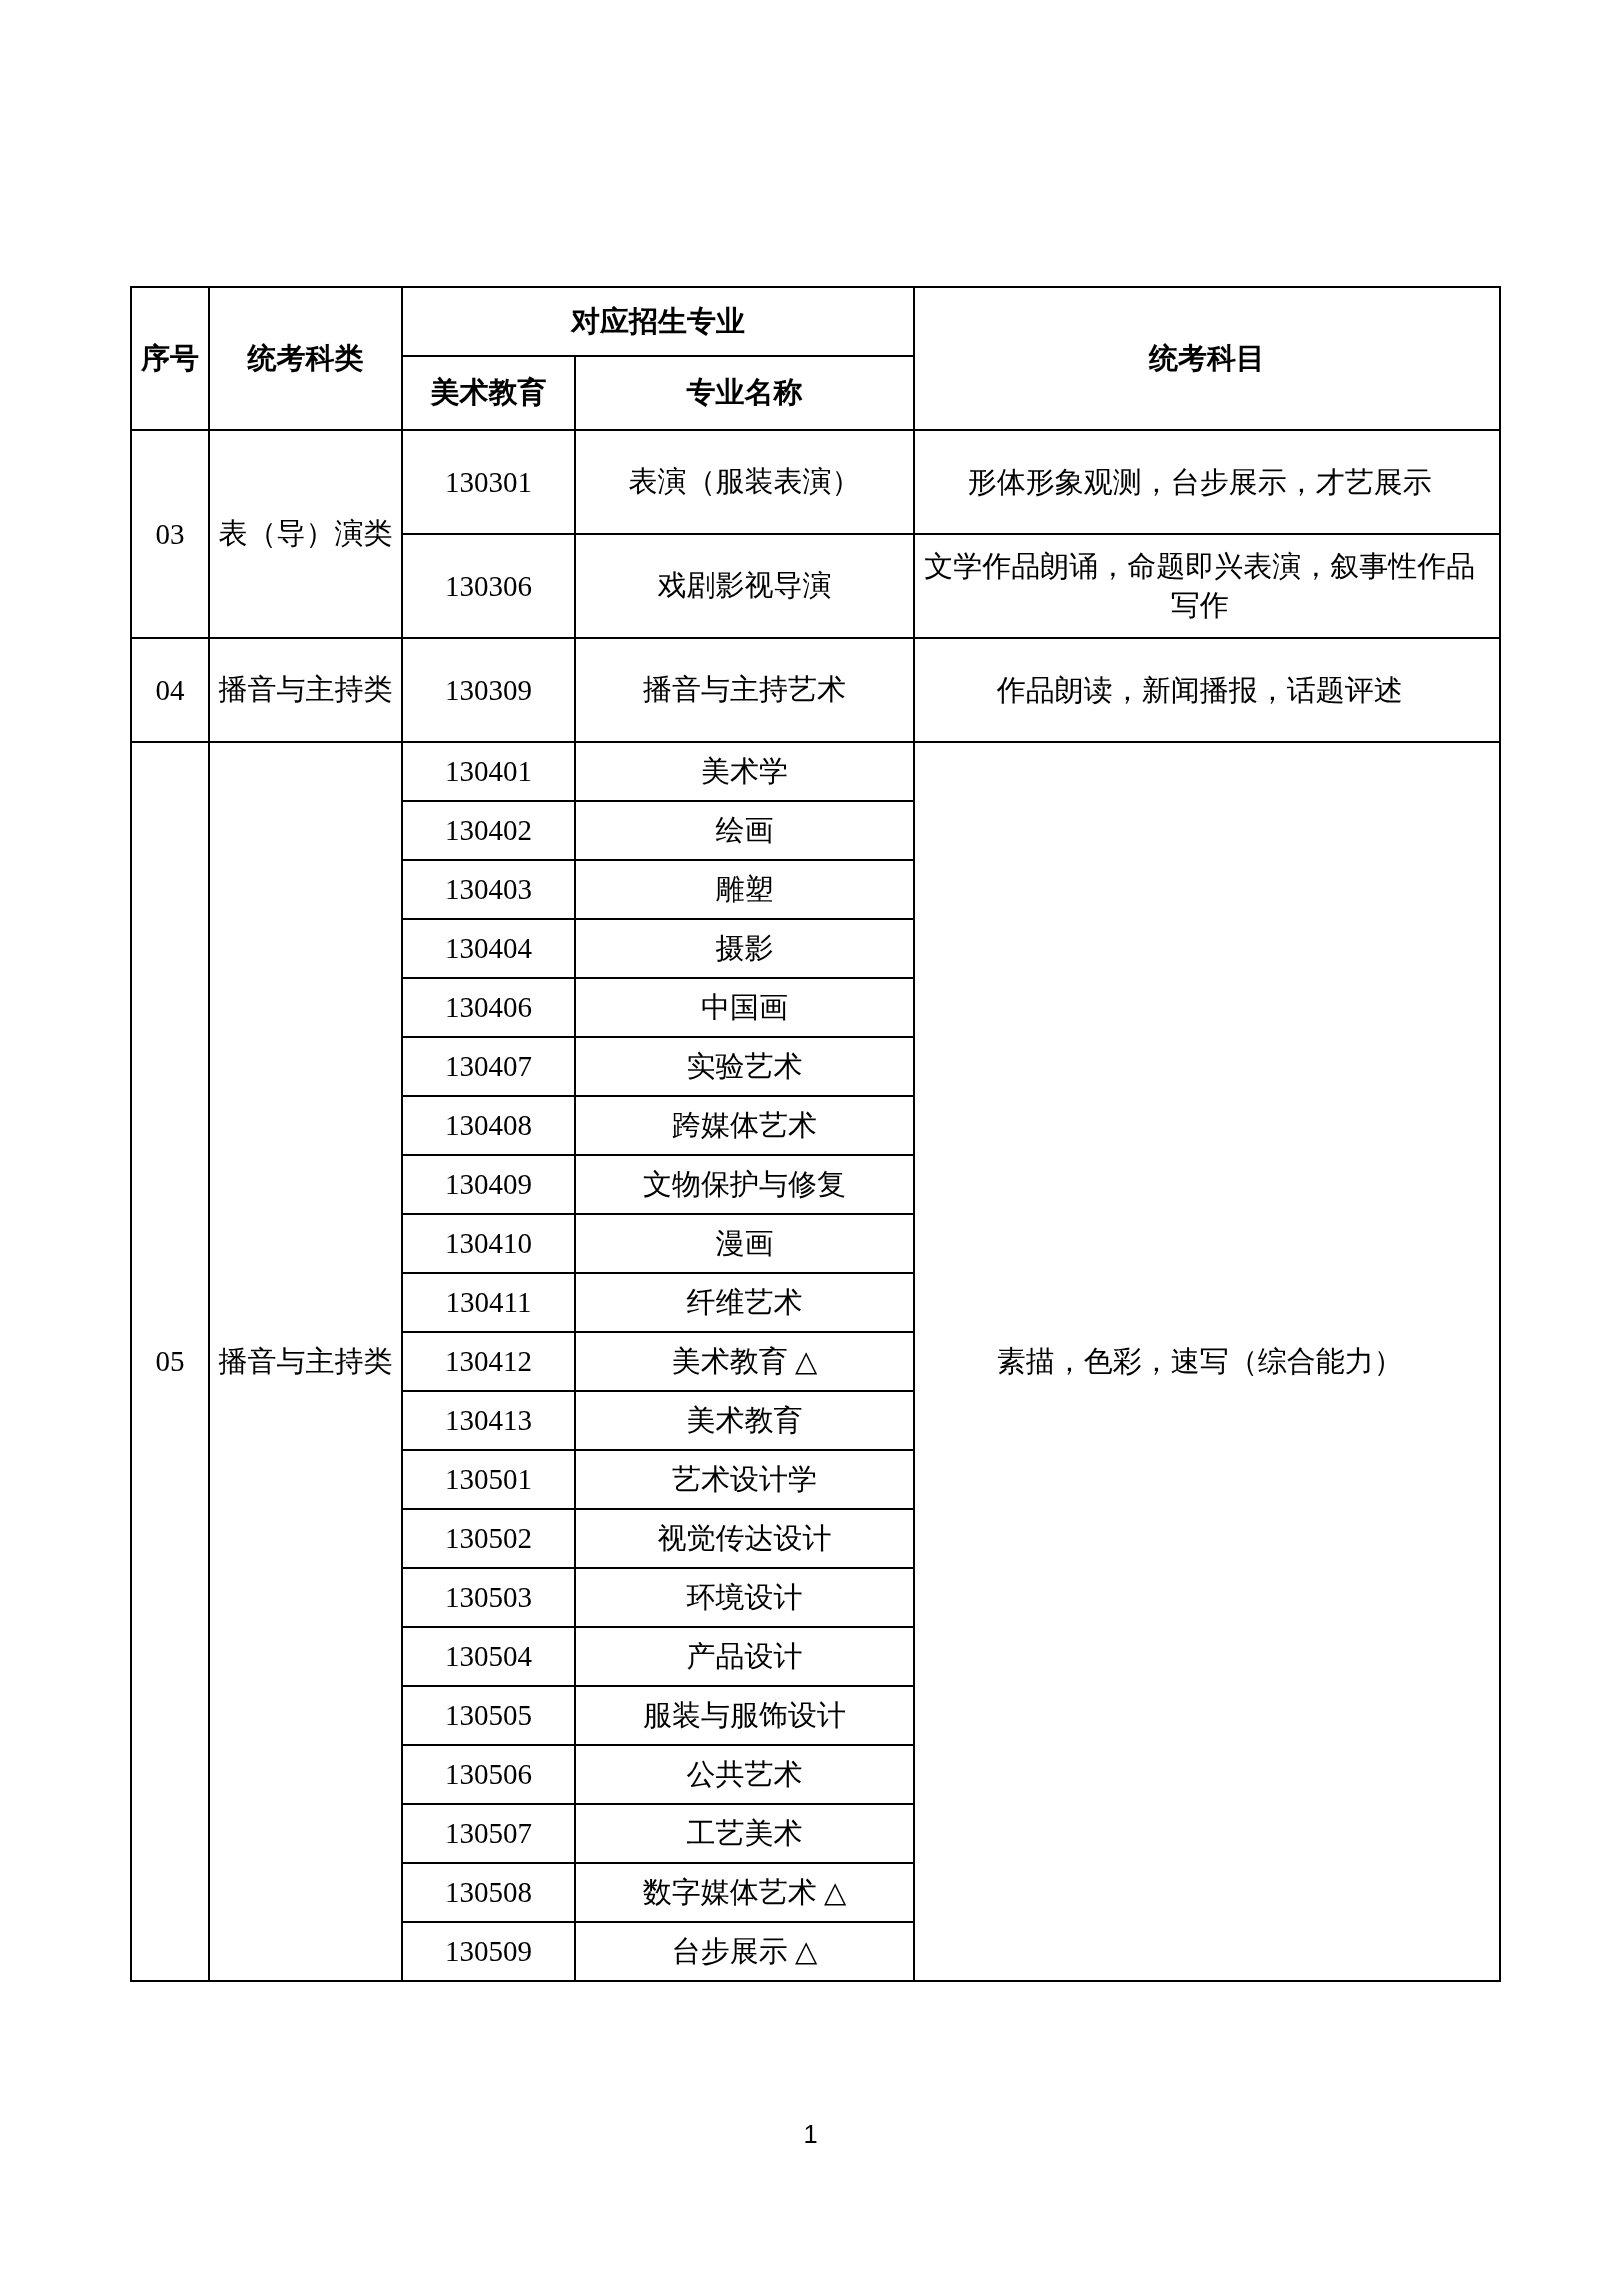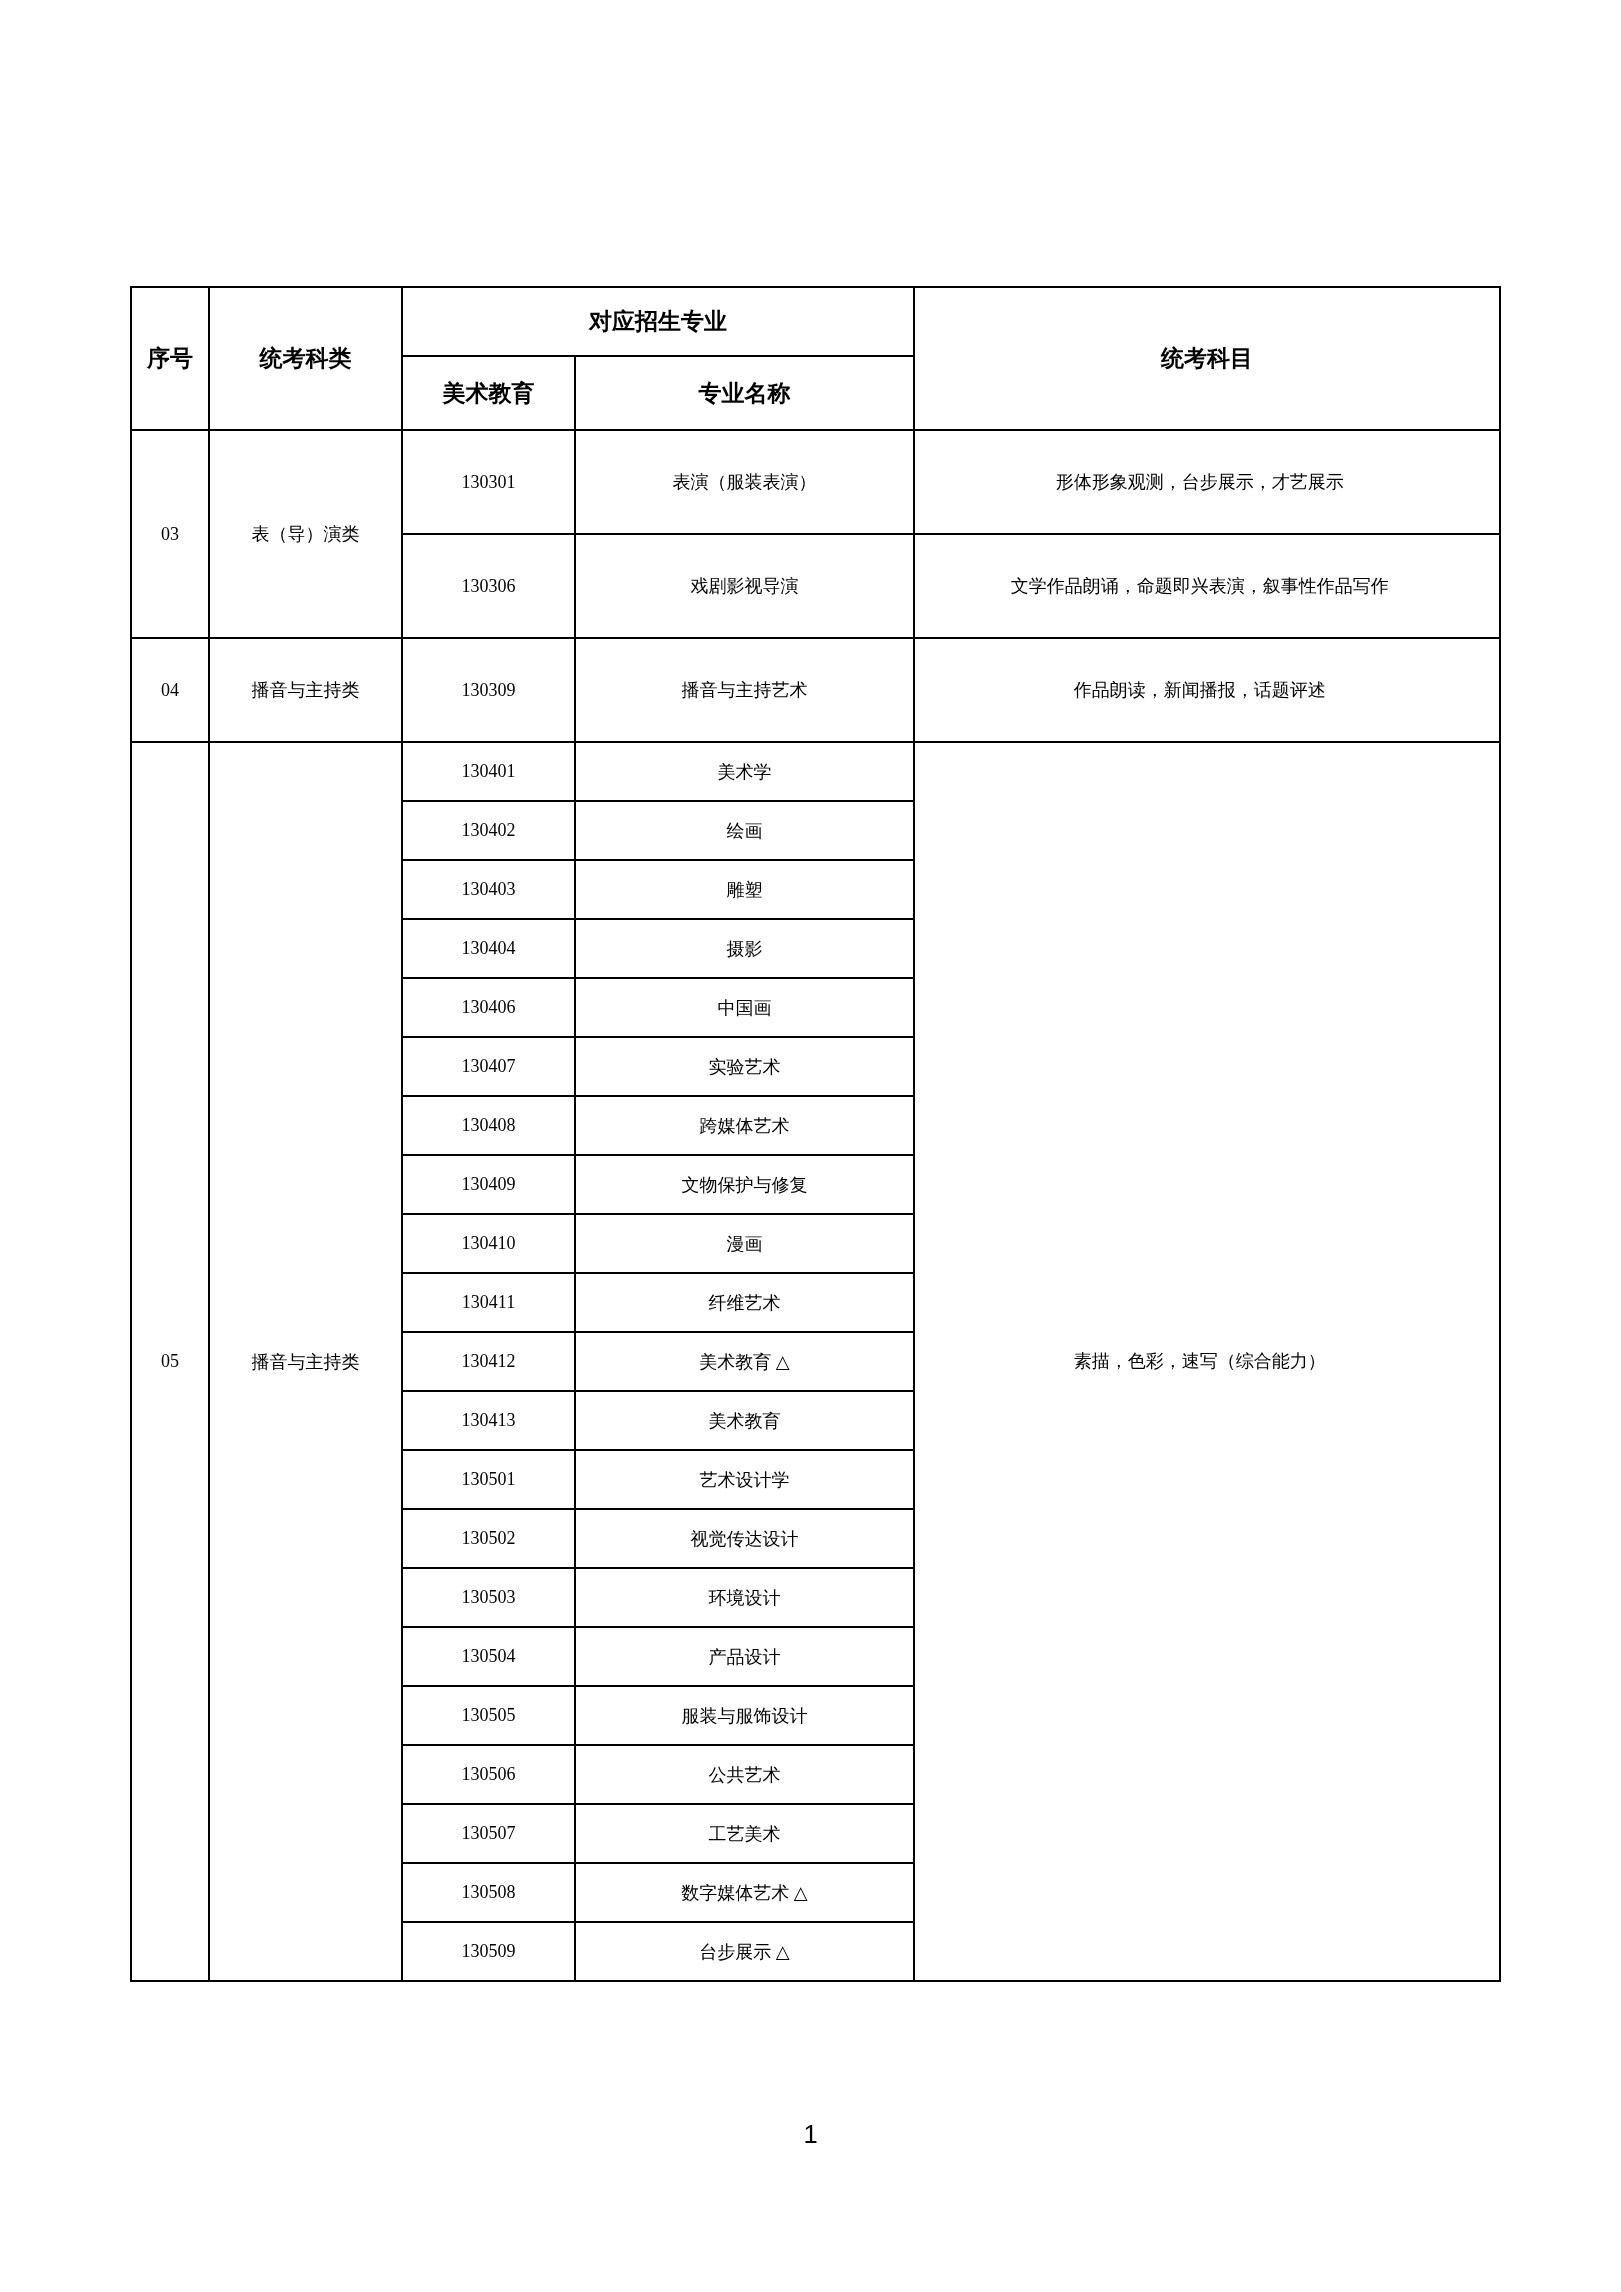--- a/index.html
+++ b/index.html
@@ -26,24 +26,24 @@
     border-right: 2px solid #000000;
     border-top: 2.9px solid #000000;
     border-bottom: 2.9px solid #000000;
     vertical-align: middle;
     text-align: center;
     overflow: hidden;
   }
   .main-table th {
     font-family: Liberation Mono, monospace;
     font-weight: bold;
-    font-size: 23px;
+    font-size: 29px;
   }
   .main-table td {
-    font-size: 18px;
+    font-size: 29px;
     font-family: "Liberation Serif", "DejaVu Serif", serif;
   }
   tr.h1 { height: 69px; }
   tr.h2 { height: 74px; }
   tr.row-tall { height: 104px; }
   tr.row-short { height: 59px; }
   td.subjects {
     text-align: center;
     padding: 2px 21.6px 2px 6.9px;
     line-height: 39px;

